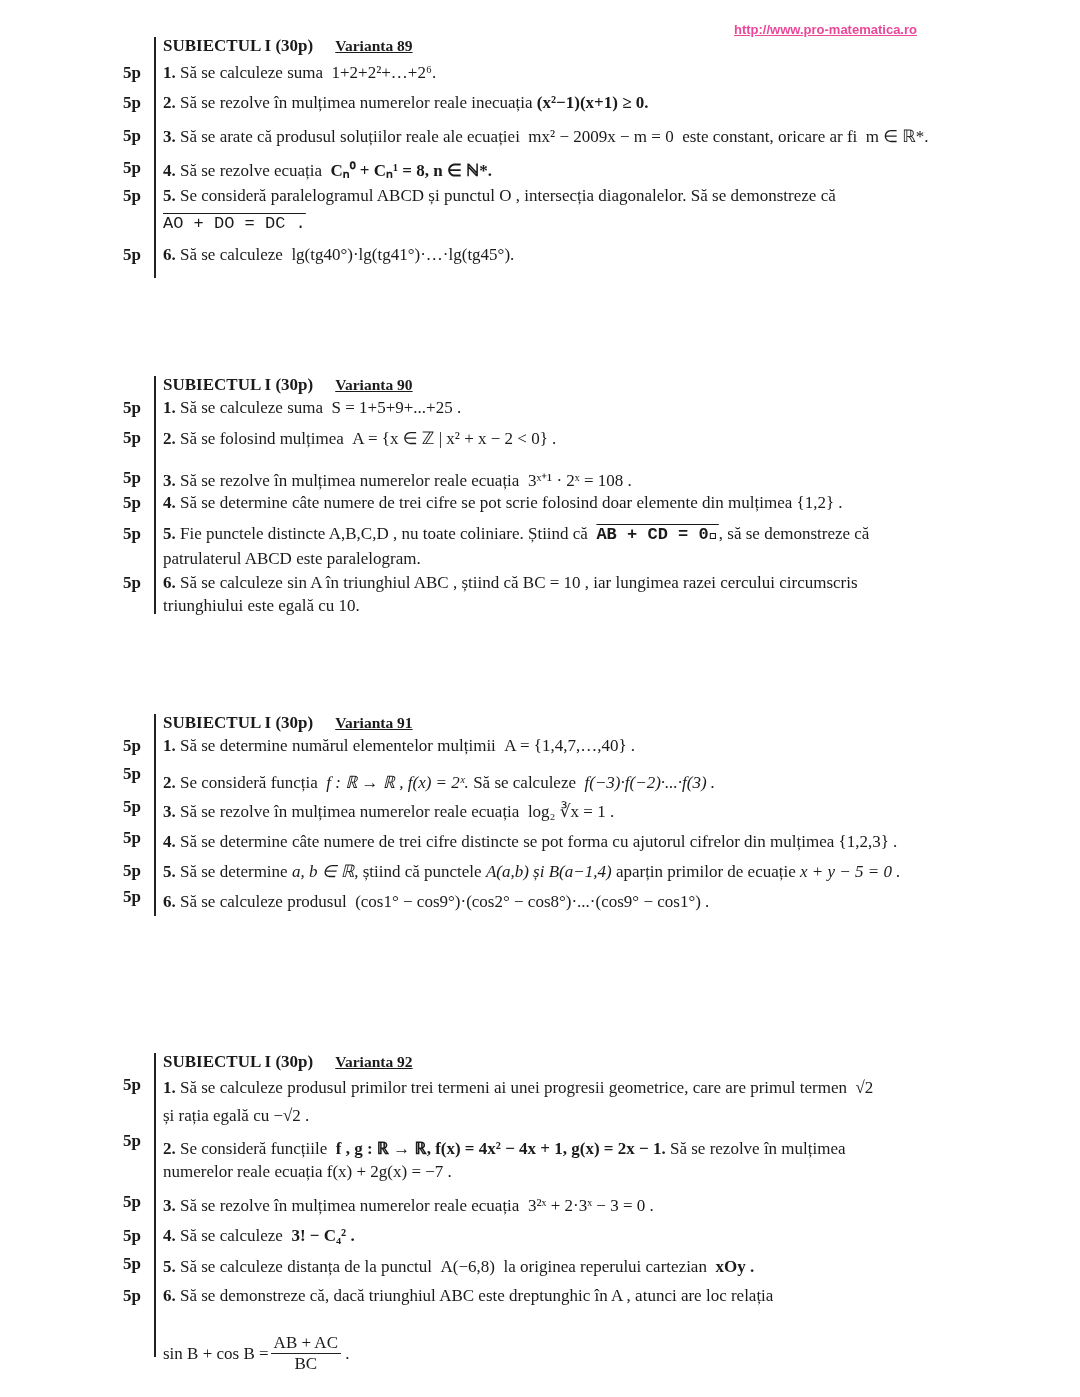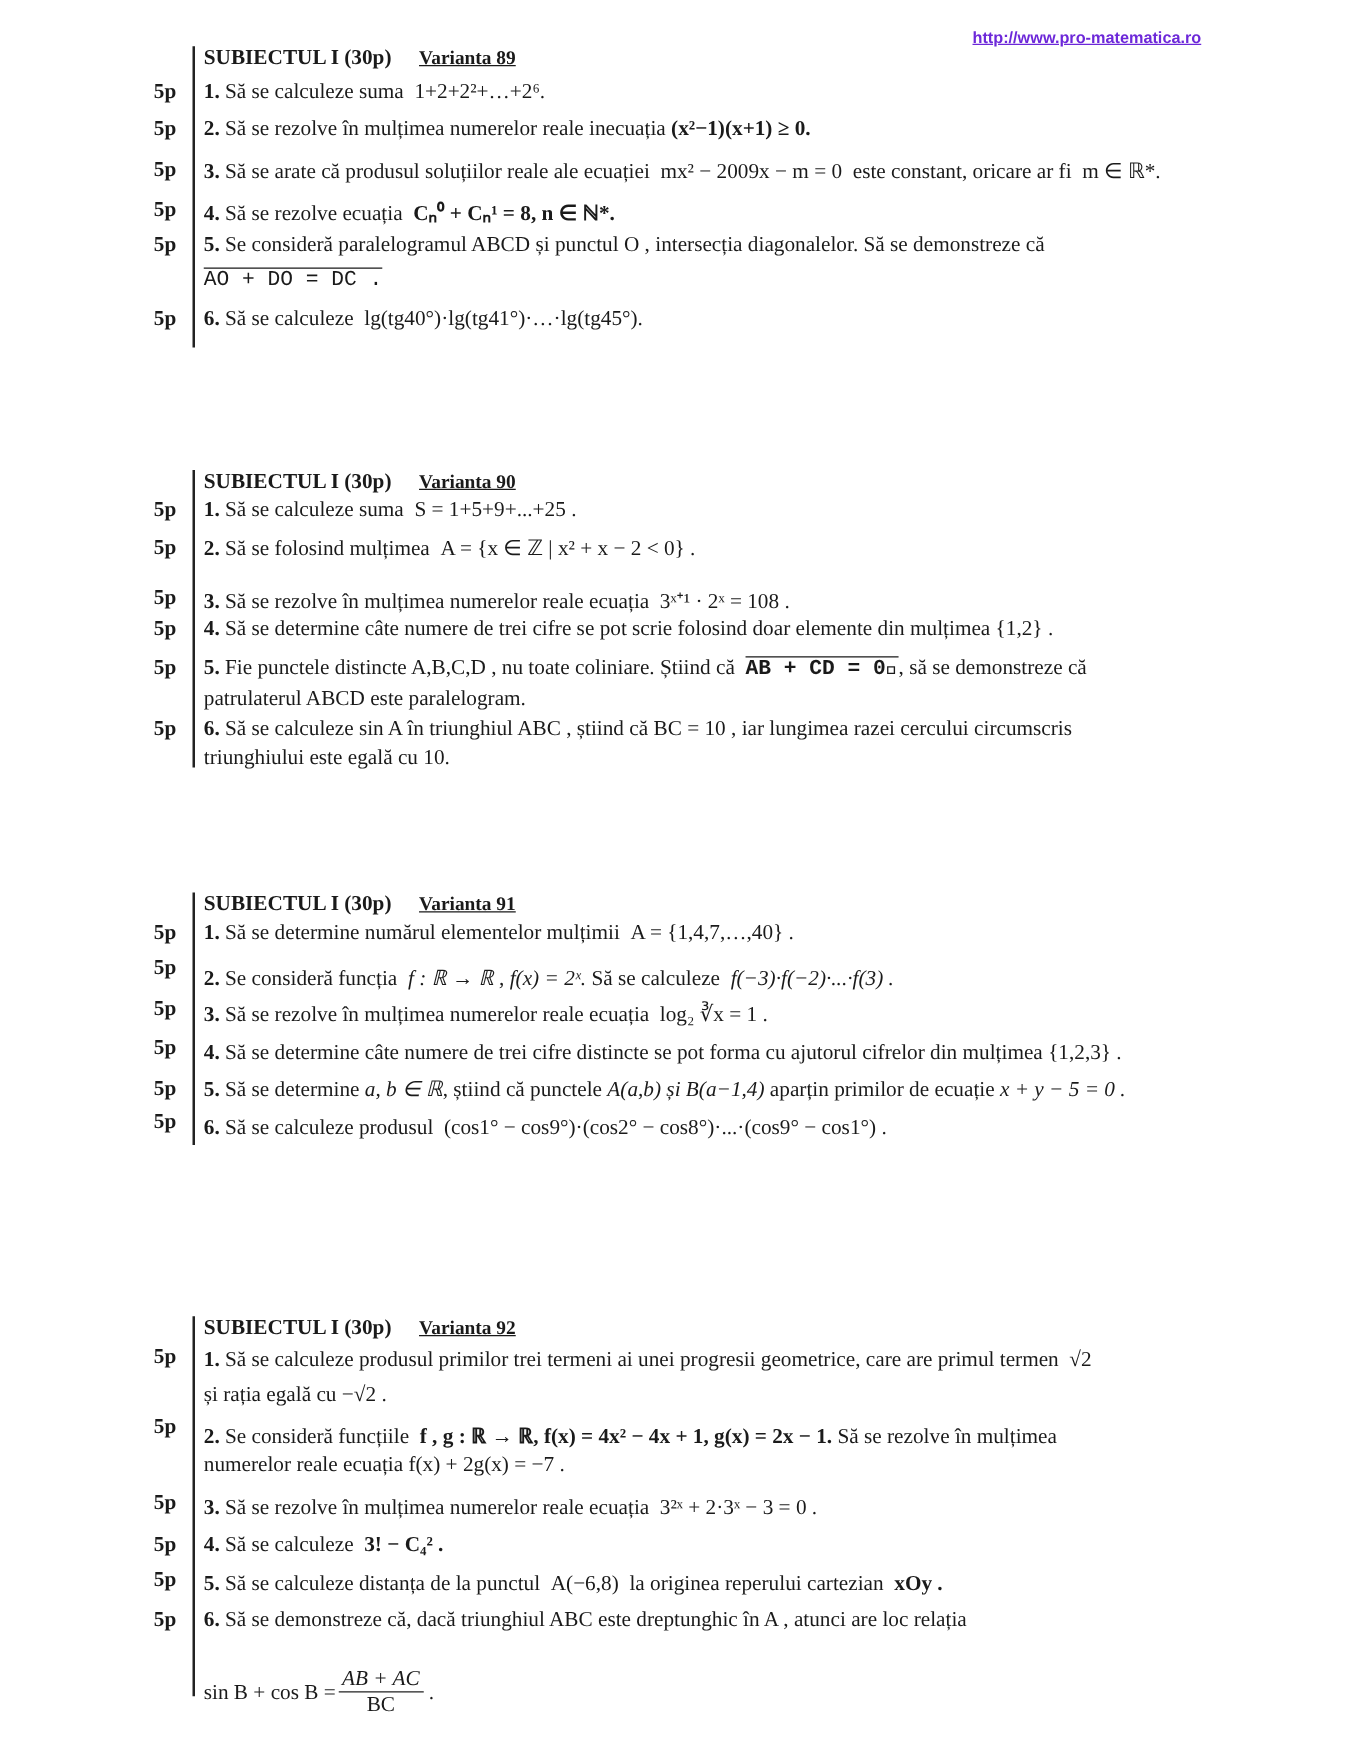--- a/index.html
+++ b/index.html
@@ -1,32 +1,32 @@
 <!DOCTYPE html>
 <html><head>
 <meta charset="utf-8">
 <style>
   html, body { margin:0; padding:0; background:#ffffff; }
   body { width:1080px; height:1397px; position:relative; overflow:hidden;
          font-family:"Liberation Serif", "DejaVu Serif", serif; color:#1a1a1a; }
-  .site-link { position:absolute; left:778px; top:22px; font-family:"Liberation Sans", sans-serif;
-               font-weight:bold; font-size:13px; color:#6d28d9; text-decoration:underline; }
+  .site-link { position:absolute; left:734px; top:22px; font-family:"Liberation Sans", sans-serif;
+               font-weight:bold; font-size:13px; color:#ec4899; text-decoration:underline; }
   .block { position:absolute; left:110px; width:960px; }
   .vbar { position:absolute; left:44px; width:1.5px; background:#222; }
   .heading { position:absolute; left:53px; font-size:17px; font-weight:bold; white-space:nowrap; }
   .heading .var { margin-left:22px; font-size:15.5px; text-decoration:underline; }
   .row { position:absolute; left:0; width:960px; font-size:17px; white-space:nowrap; }
   .pts { position:absolute; left:13px; font-weight:bold; font-size:17px; }
   .txt { position:absolute; left:53px; }
   .num { font-weight:bold; }
   .math { font-family:"Liberation Serif", serif; }
   .b { font-weight:bold;margin-top:28px; }
   .vec { text-decoration:overline;font-family:Liberation Mono, monospace; }
   .frac { display:inline-block; vertical-align:middle; text-align:center; margin-left:2px; }
-  .frac .n { display:block; border-bottom:1px solid #222; padding:0 3px;font-style:italic; }
+  .frac .n { display:block; border-bottom:1px solid #222; padding:0 3px; }
   .frac .d { display:block; padding:0 3px; }
 </style>
 </head>
 <body>
 
 <a class="site-link">http://www.pro-matematica.ro</a>
 
 <div class="block" style="top:35px;height:250px;">
   <div class="vbar" style="top:2px;height:241px;"></div>
   <div class="heading" style="top:1px;">

